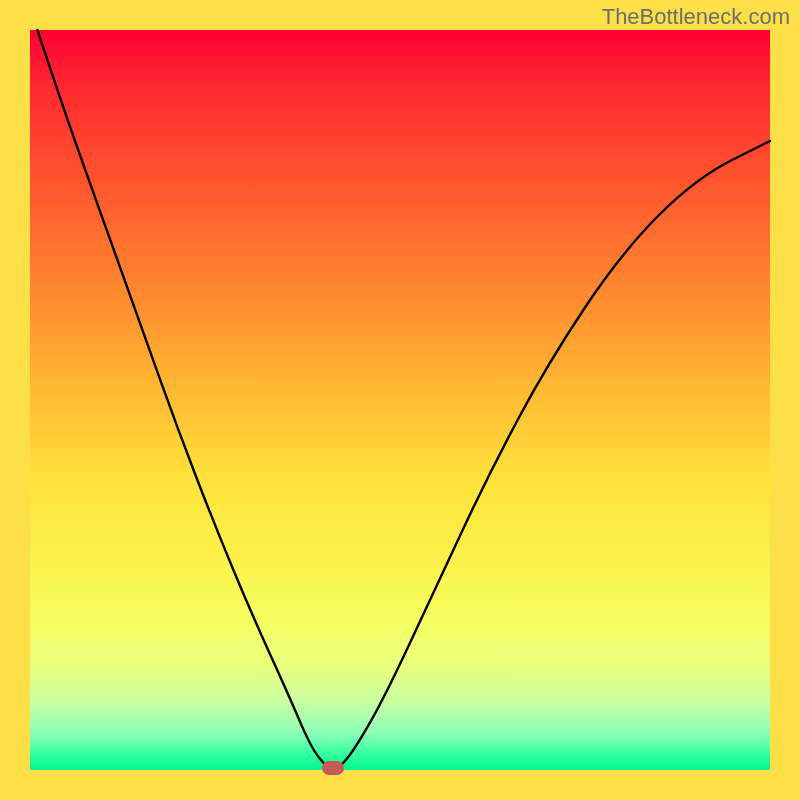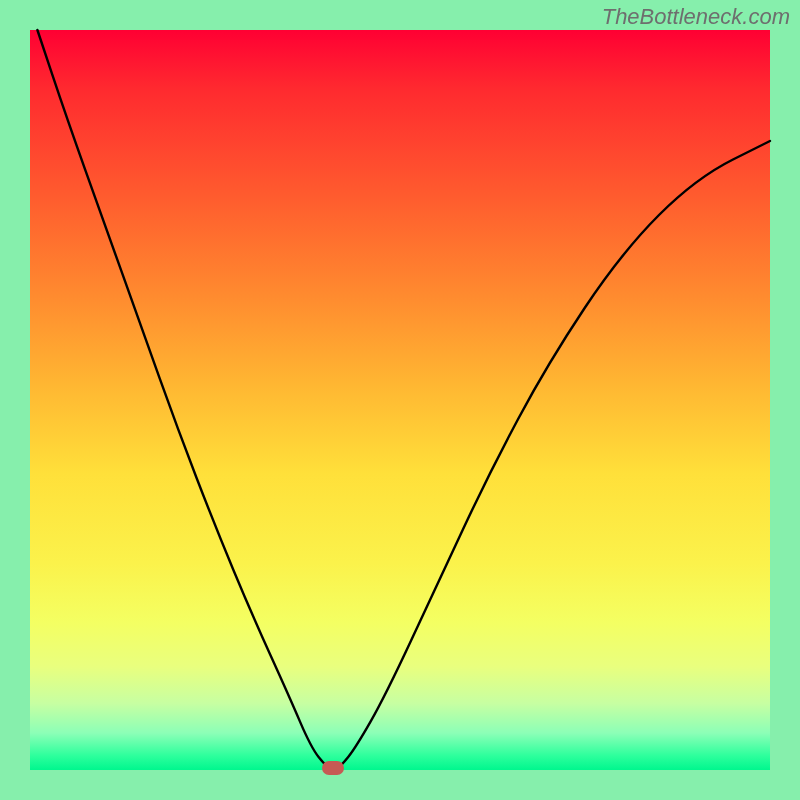--- a/index.html
+++ b/index.html
@@ -1,22 +1,21 @@
 <!DOCTYPE html>
 <html><head>
 <meta charset="utf-8">
 <style>
   * { margin: 0; padding: 0; box-sizing: border-box; }
   html, body { width: 800px; height: 800px; overflow: hidden; }
   .frame {
     width: 800px;
     height: 800px;
-    background: #86efac;
+    background: #fde047;
     position: relative;
-    font-style: italic;
   }
   .watermark {
     position: absolute;
     top: 4px;
     right: 10px;
     color: #6e6e6e;
     font-family: Arial, Helvetica, sans-serif;
     font-size: 22px;
     font-weight: 500;
     z-index: 3;

